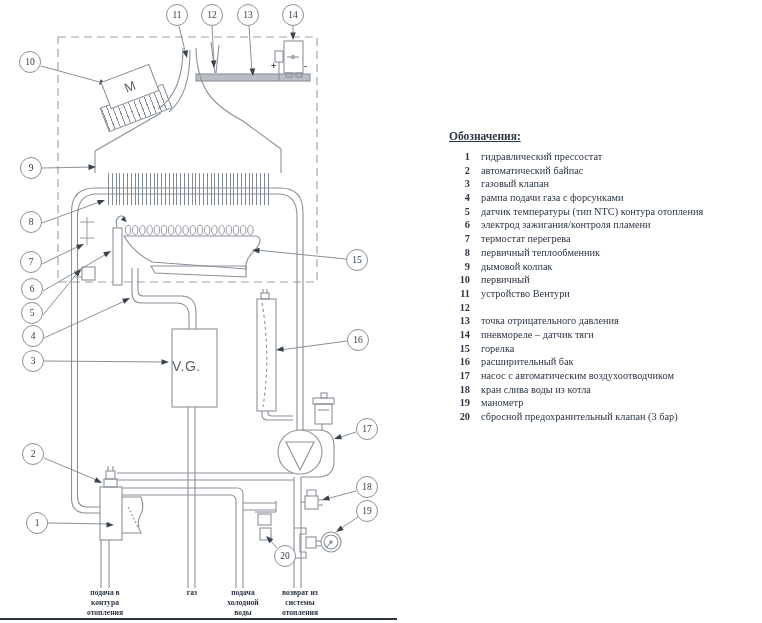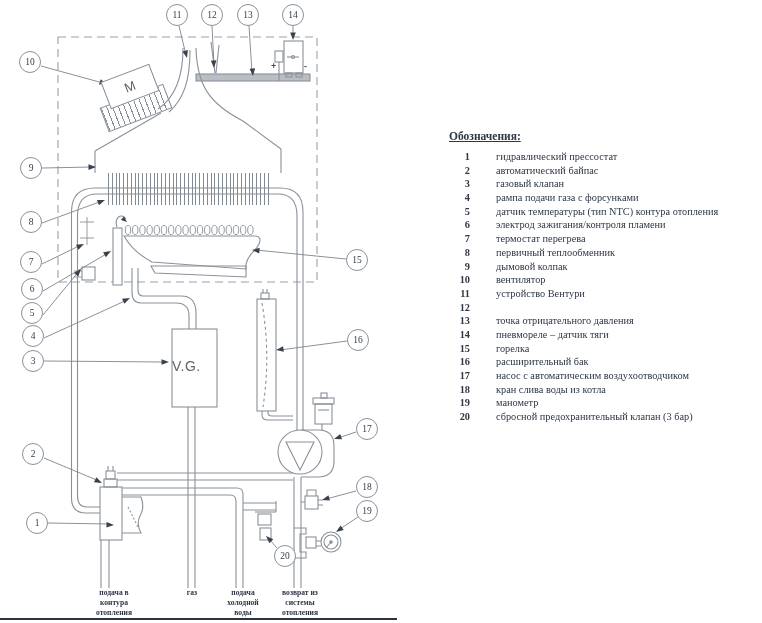--- a/index.html
+++ b/index.html
@@ -28,21 +28,21 @@
   
   .pipe-label{position:absolute;top:588px;transform:translateX(-50%);text-align:center;
               font-weight:bold;font-size:7.6px;line-height:10px;color:#2d3745;white-space:nowrap;}
   .bottom-rule{position:absolute;left:0;top:618px;width:397px;height:2px;background:#2b333e;}
   
   .legend{position:absolute;left:449px;top:130px;width:312px;color:#2d3745;}
   .legend-title{font-weight:bold;font-size:11.5px;text-decoration:underline;}
   .lrows{margin-top:8px;}
   .lrow{display:flex;height:13.7px;font-size:10.3px;line-height:13.7px;}
   .lnum{width:21px;text-align:right;font-weight:bold;flex:none;}
-  .ltxt{margin-left:26px;white-space:nowrap;}
+  .ltxt{margin-left:11px;white-space:nowrap;}
 </style>
 </head>
 <body>
 
 <div class="stage">
 
   <svg width="440" height="623" viewBox="0 0 440 623">
     <g fill="none" stroke="#8a9199" stroke-width="1.1">
 
       <g>
@@ -211,21 +211,21 @@
   <div class="callout" style="left:201px;top:4px">12</div>
   <div class="callout" style="left:237px;top:4px">13</div>
   <div class="callout" style="left:282px;top:4px">14</div>
   <div class="callout" style="left:346px;top:249px">15</div>
   <div class="callout" style="left:347px;top:329px">16</div>
   <div class="callout" style="left:356px;top:418px">17</div>
   <div class="callout" style="left:356px;top:476px">18</div>
   <div class="callout" style="left:356px;top:500px">19</div>
   <div class="callout" style="left:274px;top:545px">20</div>
 
-  <div class="pipe-label" style="left:114px">
+  <div class="pipe-label" style="left:105px">
     <div>подача в</div>
     <div>контура</div>
     <div>отопления</div>
   </div>
   <div class="pipe-label" style="left:192px">
     <div>газ</div>
   </div>
   <div class="pipe-label" style="left:243px">
     <div>подача</div>
     <div>холодной</div>
@@ -273,21 +273,21 @@
       <div class="lrow">
           <span class="lnum">8</span>
           <span class="ltxt">первичный теплообменник</span>
         </div>
       <div class="lrow">
           <span class="lnum">9</span>
           <span class="ltxt">дымовой колпак</span>
         </div>
       <div class="lrow">
           <span class="lnum">10</span>
-          <span class="ltxt">вентилятор</span>
+          <span class="ltxt">первичный</span>
         </div>
       <div class="lrow">
           <span class="lnum">11</span>
           <span class="ltxt">устройство Вентури</span>
         </div>
       <div class="lrow">
           <span class="lnum">12</span>
         </div>
       <div class="lrow">
           <span class="lnum">13</span>

